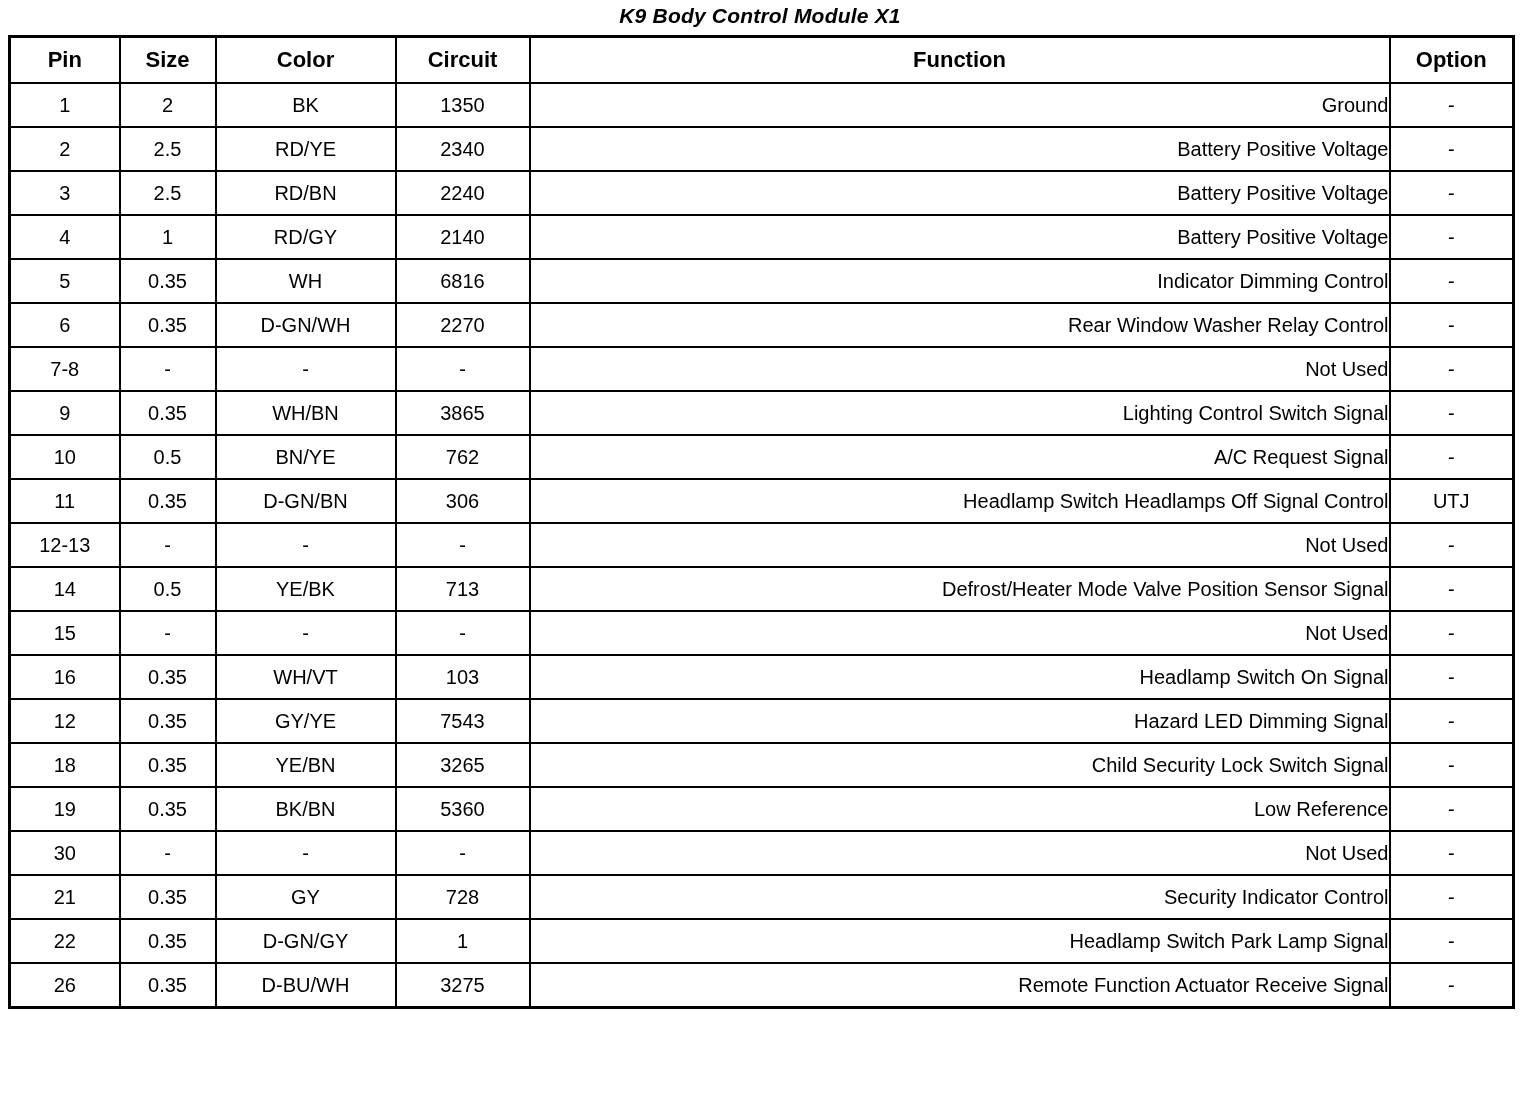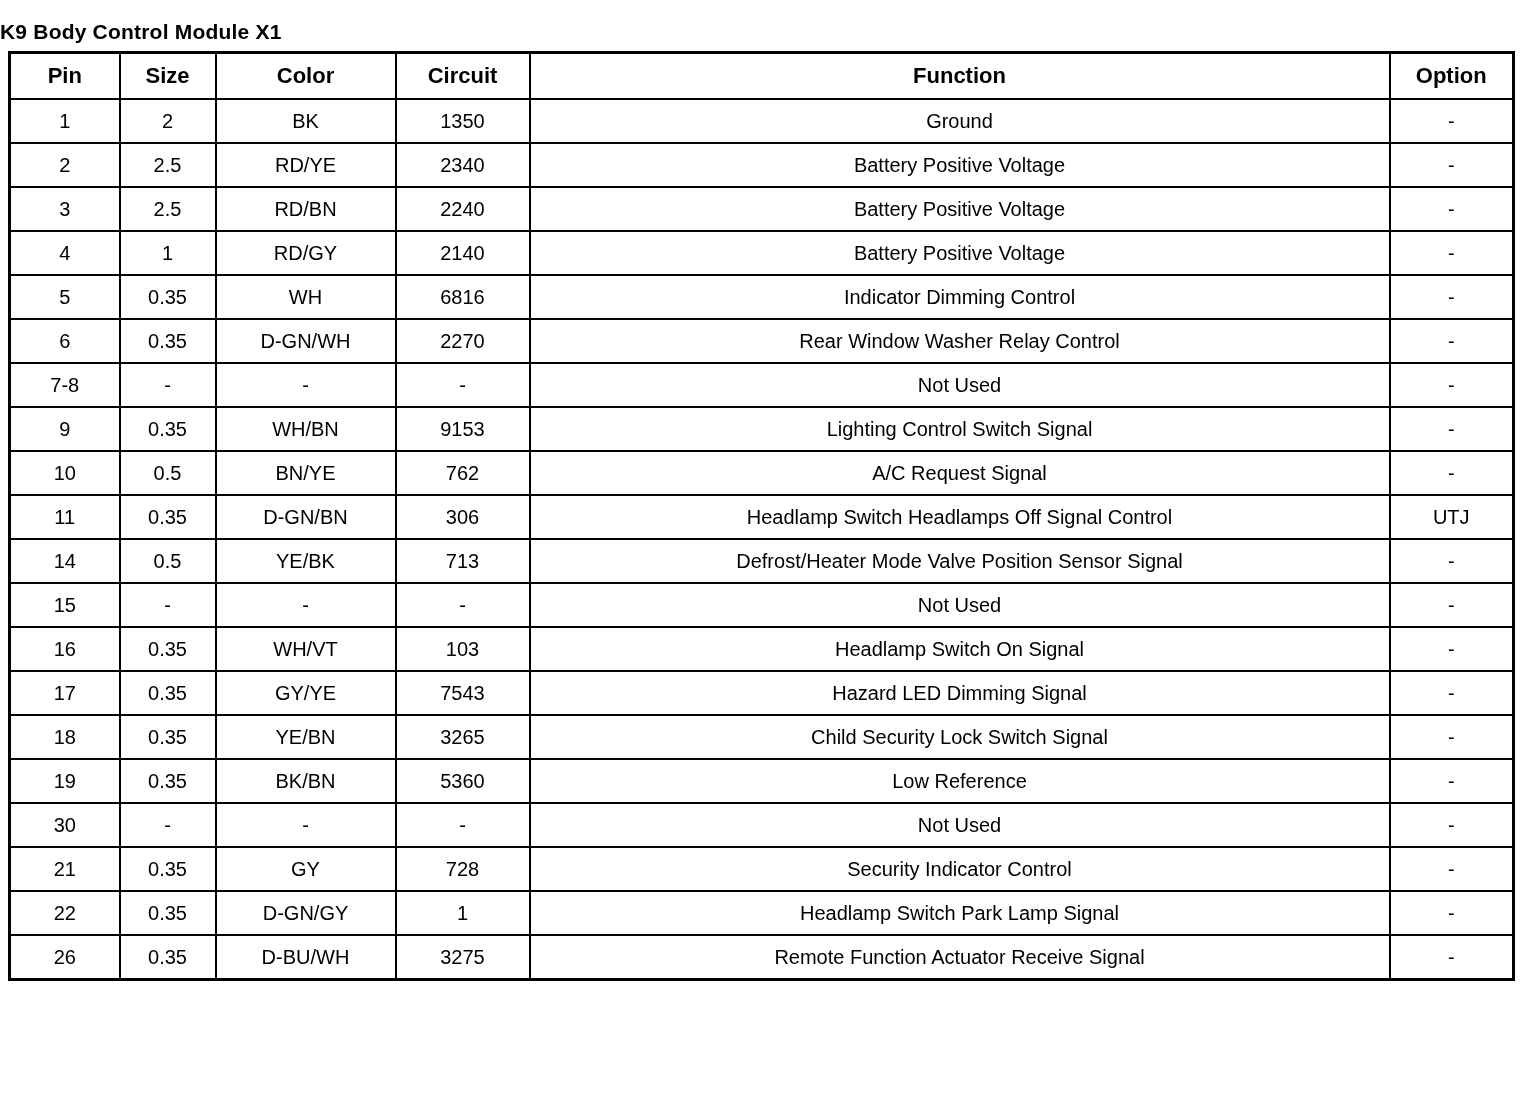--- a/index.html
+++ b/index.html
@@ -13,24 +13,26 @@
     font-family: "Liberation Sans", sans-serif;
     color: #000000;
     overflow: hidden;
   }
   .page {
     width: 1520px;
     box-sizing: border-box;
     padding: 0;
   }
   .doc-title {
+    text-align: center;
     font-size: 21px;
     font-weight: bold;
-    margin: 20px 0 7px 0;
+    margin: 4px 0 7px 0;
     letter-spacing: 0.2px;
+    font-style: italic;
   }
   table.pinout {
     border-collapse: collapse;
     table-layout: fixed;
     width: 1504px;
     margin: 0 8px;
     border: 3px solid #000;
   }
   table.pinout th,
   table.pinout td {
@@ -51,21 +53,21 @@
   }
   
   col.c-pin     { width: 110px; }
   col.c-size    { width: 96px;  }
   col.c-color   { width: 180px; }
   col.c-circuit { width: 134px; }
   col.c-func    { width: 860px; }
   col.c-option  { width: 124px; }
 
   td.cell-center { text-align: center; }
-  td.cell-left   { text-align: center; padding-left: 7px; }
+  td.cell-left   { text-align: right; padding-left: 7px; }
 </style>
 </head>
 <body>
 
 <div class="page">
 
   <div class="doc-title">K9 Body Control Module X1</div>
 
   <table class="pinout">
     <colgroup>
@@ -140,41 +142,49 @@
           <td class="cell-center">-</td>
           <td class="cell-center">-</td>
           <td class="cell-center">-</td>
           <td class="cell-left">Not Used</td>
           <td class="cell-center">-</td>
         </tr>
         <tr>
           <td class="cell-center">9</td>
           <td class="cell-center">0.35</td>
           <td class="cell-center">WH/BN</td>
-          <td class="cell-center">9153</td>
+          <td class="cell-center">3865</td>
           <td class="cell-left">Lighting Control Switch Signal</td>
           <td class="cell-center">-</td>
         </tr>
         <tr>
           <td class="cell-center">10</td>
           <td class="cell-center">0.5</td>
           <td class="cell-center">BN/YE</td>
           <td class="cell-center">762</td>
           <td class="cell-left">A/C Request Signal</td>
           <td class="cell-center">-</td>
         </tr>
         <tr>
           <td class="cell-center">11</td>
           <td class="cell-center">0.35</td>
           <td class="cell-center">D-GN/BN</td>
           <td class="cell-center">306</td>
           <td class="cell-left">Headlamp Switch Headlamps Off Signal Control</td>
           <td class="cell-center">UTJ</td>
         </tr>
         <tr>
+          <td class="cell-center">12-13</td>
+          <td class="cell-center">-</td>
+          <td class="cell-center">-</td>
+          <td class="cell-center">-</td>
+          <td class="cell-left">Not Used</td>
+          <td class="cell-center">-</td>
+        </tr>
+        <tr>
           <td class="cell-center">14</td>
           <td class="cell-center">0.5</td>
           <td class="cell-center">YE/BK</td>
           <td class="cell-center">713</td>
           <td class="cell-left">Defrost/Heater Mode Valve Position Sensor Signal</td>
           <td class="cell-center">-</td>
         </tr>
         <tr>
           <td class="cell-center">15</td>
           <td class="cell-center">-</td>
@@ -185,21 +195,21 @@
         </tr>
         <tr>
           <td class="cell-center">16</td>
           <td class="cell-center">0.35</td>
           <td class="cell-center">WH/VT</td>
           <td class="cell-center">103</td>
           <td class="cell-left">Headlamp Switch On Signal</td>
           <td class="cell-center">-</td>
         </tr>
         <tr>
-          <td class="cell-center">17</td>
+          <td class="cell-center">12</td>
           <td class="cell-center">0.35</td>
           <td class="cell-center">GY/YE</td>
           <td class="cell-center">7543</td>
           <td class="cell-left">Hazard LED Dimming Signal</td>
           <td class="cell-center">-</td>
         </tr>
         <tr>
           <td class="cell-center">18</td>
           <td class="cell-center">0.35</td>
           <td class="cell-center">YE/BN</td>

